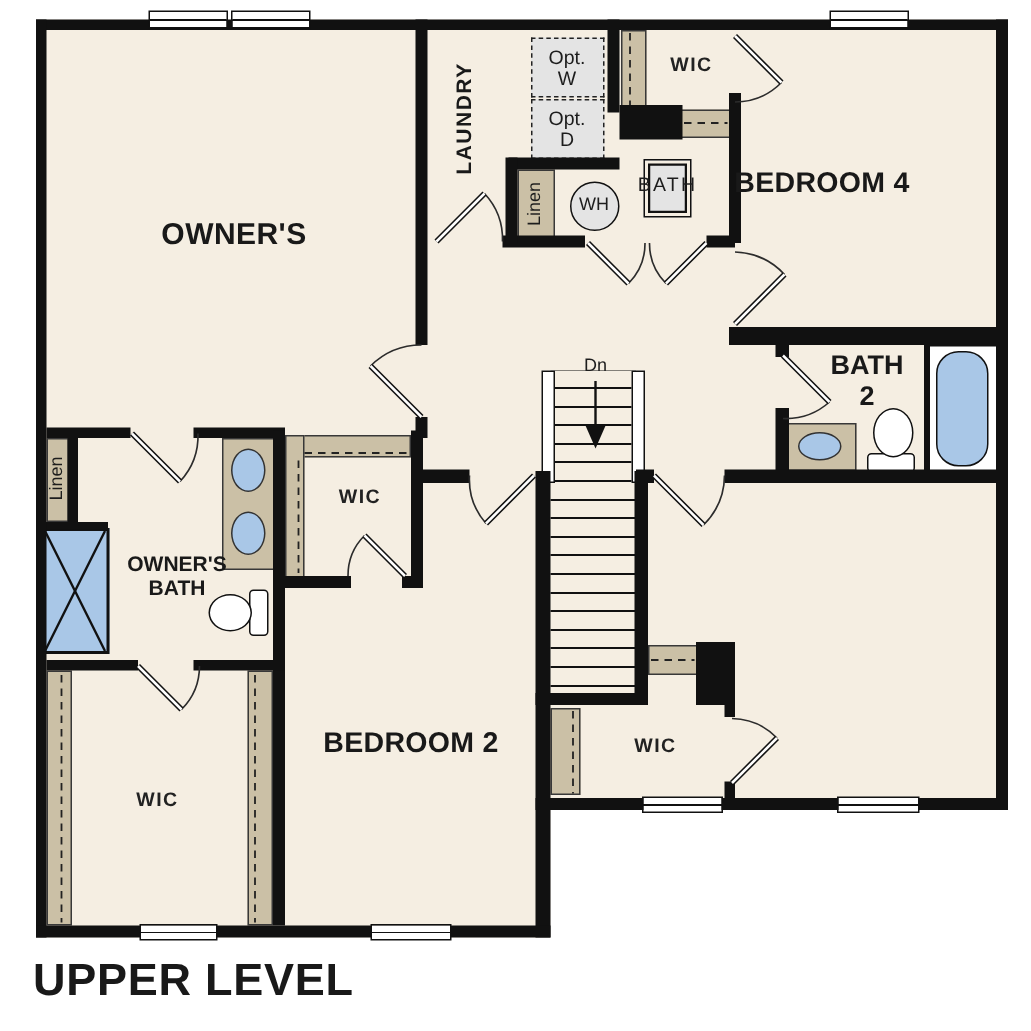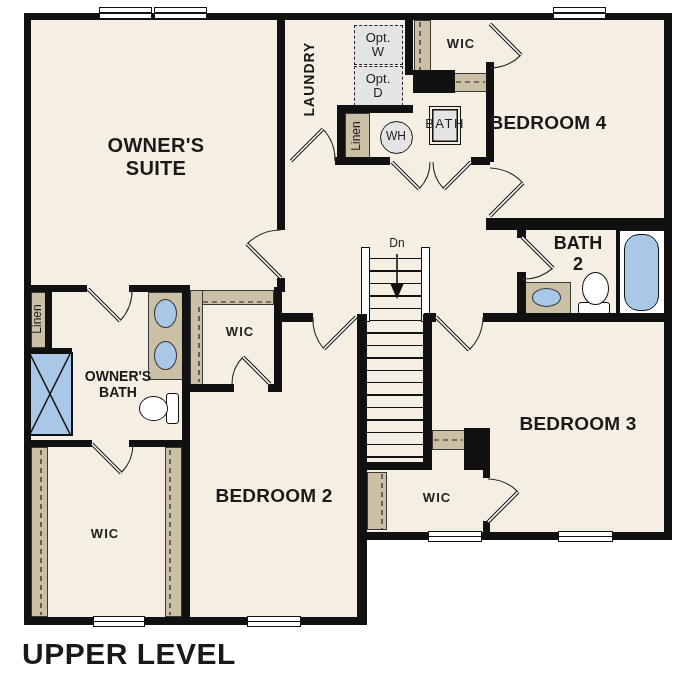--- a/index.html
+++ b/index.html
@@ -214,21 +214,20 @@
     </g>
     <g>
       <path class="arc" d="M121,473 A41,41 0 0 0 133,444"></path>
       <line class="leafb" x1="92" y1="444" x2="121" y2="473"></line>
         <line class="leafw" x1="92" y1="444" x2="121" y2="473"></line>
     </g>
   </svg>
 
   <div class="lbl f20" style="left:156px;top:157px">
     <span style="display:block">OWNER'S</span>
-    <span style="display:block">SUITE</span>
   </div>
   <div class="lbl vert f14l" style="left:309px;top:79px">LAUNDRY</div>
   <div class="lbl f13n" style="left:378px;top:45px;line-height:1.05">
     <span style="display:block">Opt.</span>
     <span style="display:block">W</span>
   </div>
   <div class="lbl f13n" style="left:378px;top:86px;line-height:1.05">
     <span style="display:block">Opt.</span>
     <span style="display:block">D</span>
   </div>
@@ -244,16 +243,15 @@
   <div class="lbl f12" style="left:397px;top:244px">Dn</div>
   <div class="lbl vert f12" style="left:38px;top:319px">Linen</div>
   <div class="lbl f14" style="left:118px;top:384px">
     <span style="display:block">OWNER'S</span>
     <span style="display:block">BATH</span>
   </div>
   <div class="lbl f13" style="left:240px;top:332px">WIC</div>
   <div class="lbl f19" style="left:274px;top:496px">BEDROOM 2</div>
   <div class="lbl f13" style="left:105px;top:534px">WIC</div>
   <div class="lbl f13" style="left:437px;top:498px">WIC</div>
-  <div class="lbl f19" style="left:578px;top:424px">BEDROOM 3</div>
 
   <div class="title">UPPER LEVEL</div>
 </div>
 
 </body></html>

